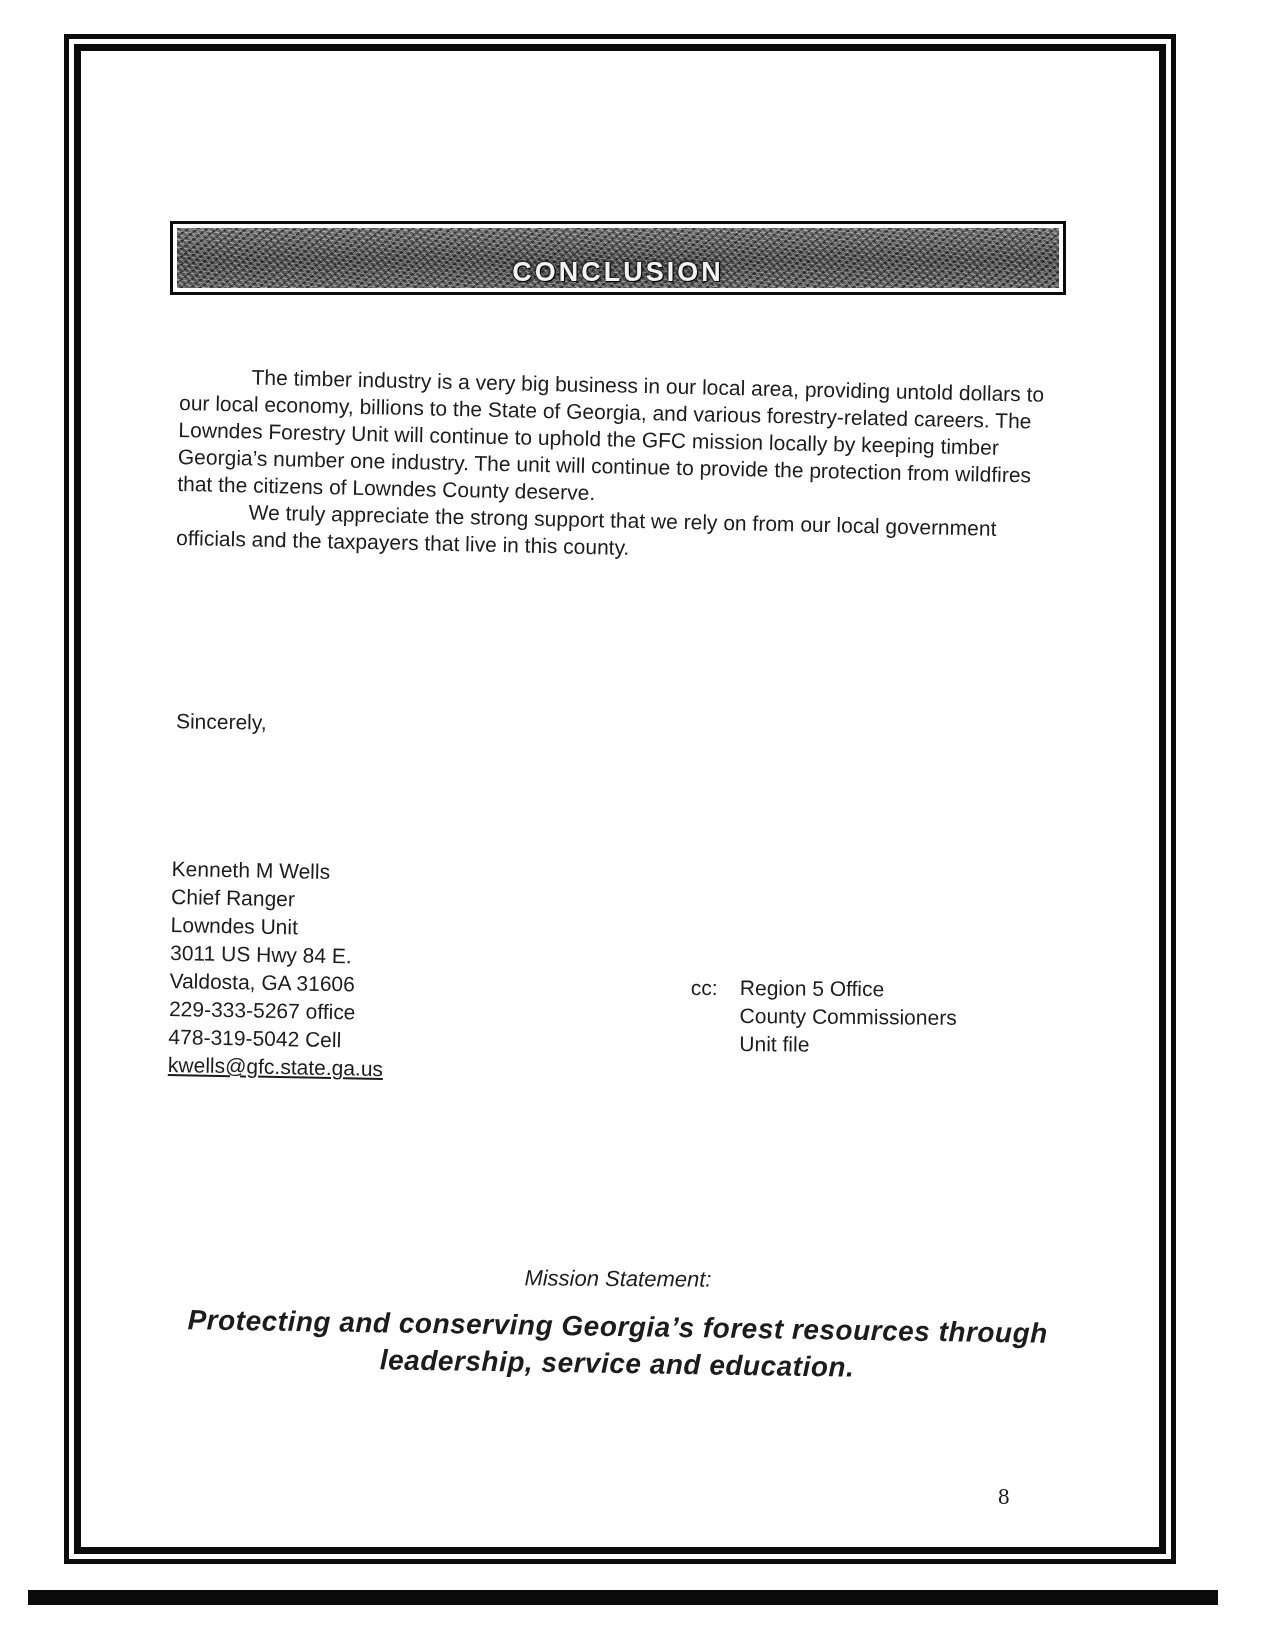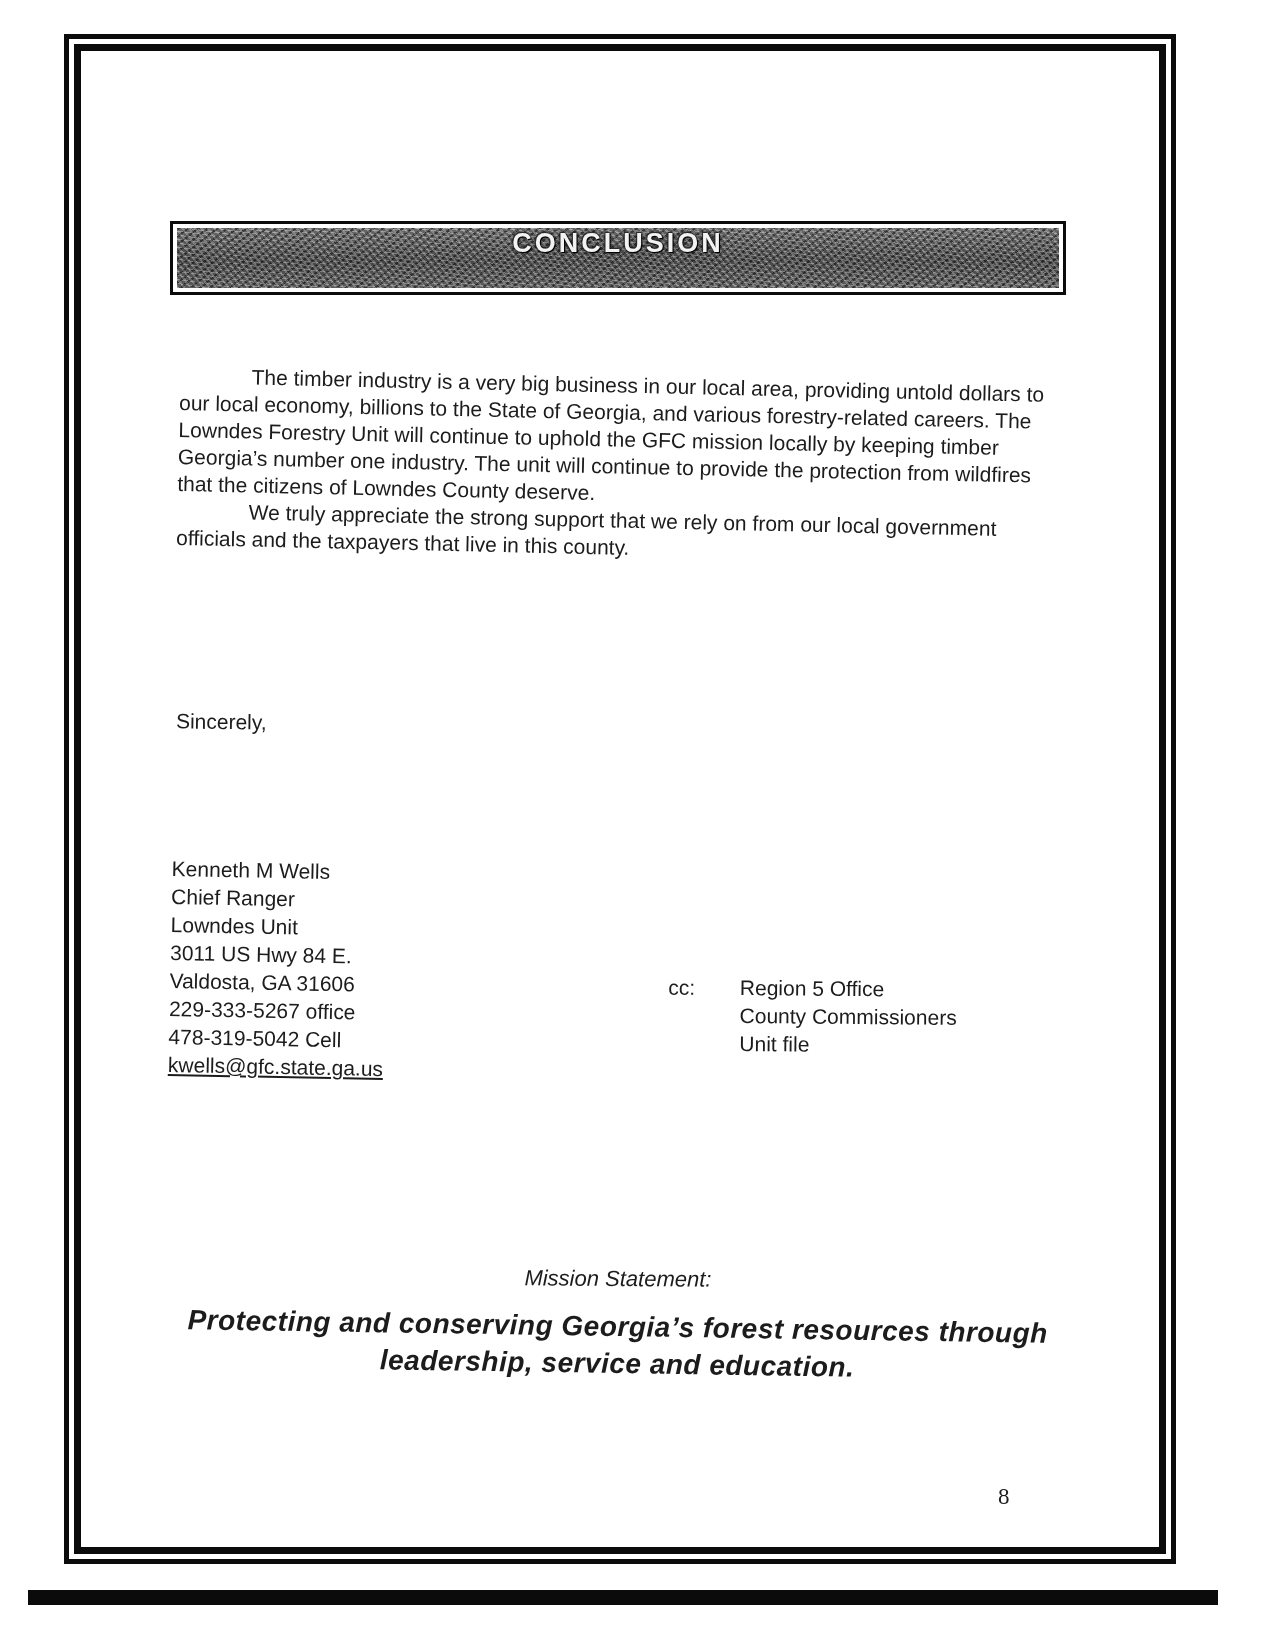--- a/index.html
+++ b/index.html
@@ -40,21 +40,21 @@
     height: 74px;
     box-sizing: border-box;
     border: 3px solid #0b0b0b;
     padding: 4px;
     background: #fff;
   }
   .banner-fill {
     width: 100%;
     height: 100%;
     display: flex;
-    align-items: flex-start;
+    align-items: flex-end;
     justify-content: center;
     background:
       repeating-linear-gradient(52deg, rgba(255,255,255,0.22) 0 2px, rgba(0,0,0,0) 2px 5px),
       repeating-linear-gradient(-38deg, rgba(0,0,0,0.45) 0 2px, rgba(0,0,0,0) 2px 6px),
       repeating-linear-gradient(8deg, rgba(255,255,255,0.12) 0 1px, rgba(0,0,0,0.25) 1px 4px),
       linear-gradient(#8a8a8a, #5f5f5f 55%, #7a7a7a);
   }
   .banner-text {
     font-size: 27px;
     font-weight: bold;
@@ -109,20 +109,21 @@
     left: 668px;
     top: 974px;
     font-size: 21px;
     line-height: 28px;
     display: flex;
     gap: 0;
   }
   .cc-label {
     width: 72px;
     transform: rotate(0.5deg);
+    text-align: center;
   }
   .cc-items {
     transform: rotate(0.5deg);
     transform-origin: left top;
   }
   
   .mission-label {
     position: absolute;
     left: 168px;
     top: 1266px;

